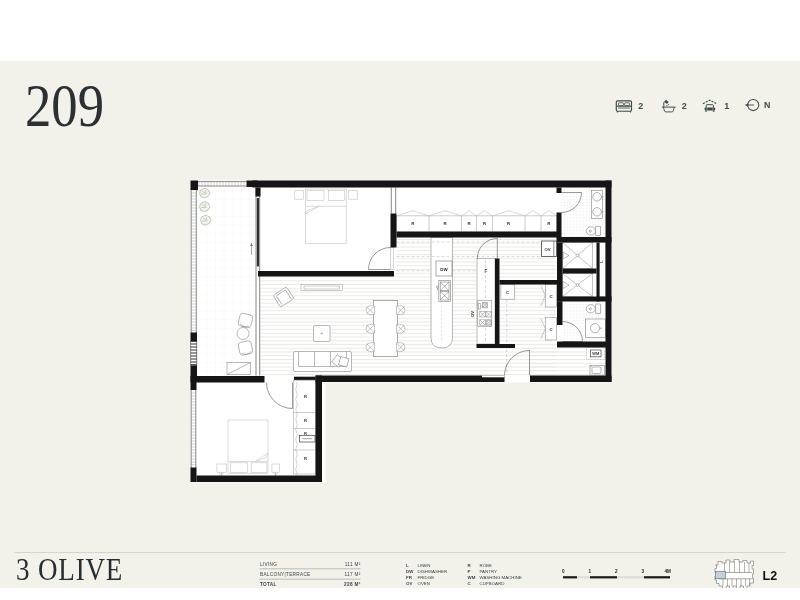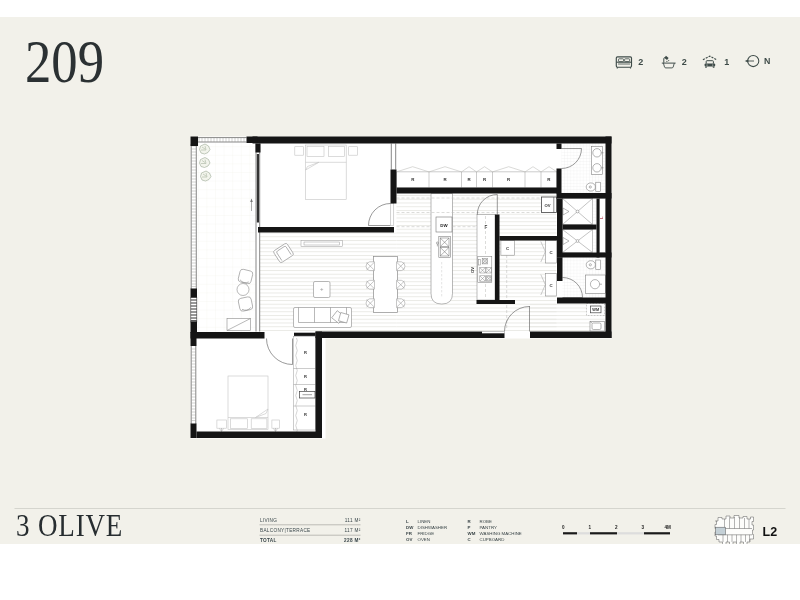--- a/index.html
+++ b/index.html
@@ -1,21 +1,21 @@
 <!DOCTYPE html>
 <html><head>
 <meta charset="utf-8">
 <style>
 html,body{margin:0;padding:0;background:#ffffff;}
 svg text{font-family:"Liberation Sans",sans-serif;}
 .serif{font-family:"Liberation Serif",serif;}
 </style>
 </head>
 <body>
-<div style="transform:translateZ(0);will-change:transform;width:800px;height:544px;">
+<div style="transform:translateZ(0);will-change:transform;width:800px;height:544px;margin-top:44px;">
 <svg width="800" height="600" viewBox="0 0 800 600">
 <defs>
 <pattern id="fb" width="12" height="3.75" patternUnits="userSpaceOnUse">
 <line x1="0" y1="0.5" x2="12" y2="0.5" stroke="#e7e7e3" stroke-width="0.9"></line>
 </pattern>
 <pattern id="tile" width="3.1" height="3.1" patternUnits="userSpaceOnUse">
 <path d="M 3.1,0 L 0,0 0,3.1" fill="none" stroke="#e6e9e7" stroke-width="0.45"></path>
 </pattern>
 <pattern id="deck" width="8.6" height="8.6" patternUnits="userSpaceOnUse">
 <path d="M 8.6,0 L 0,0 0,8.6" fill="none" stroke="#eeede7" stroke-width="0.5"></path>

